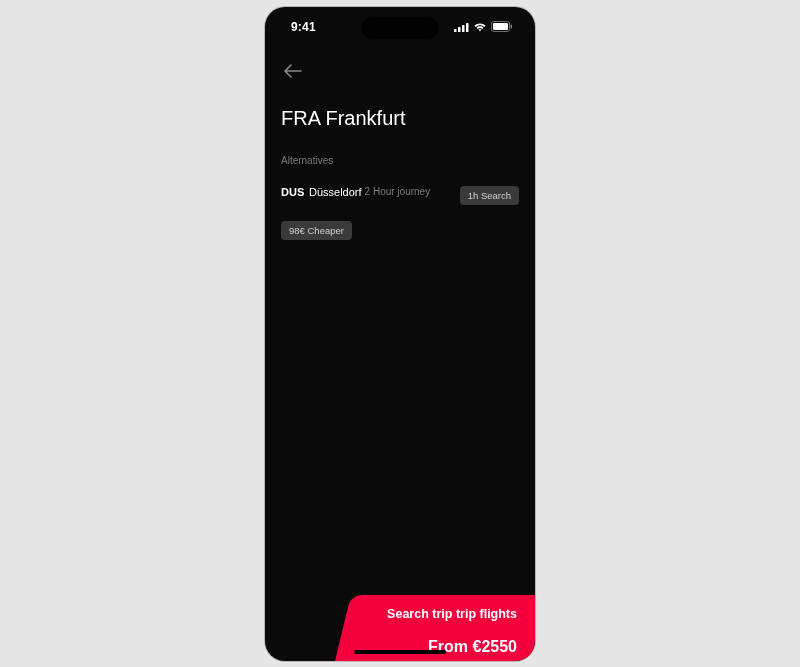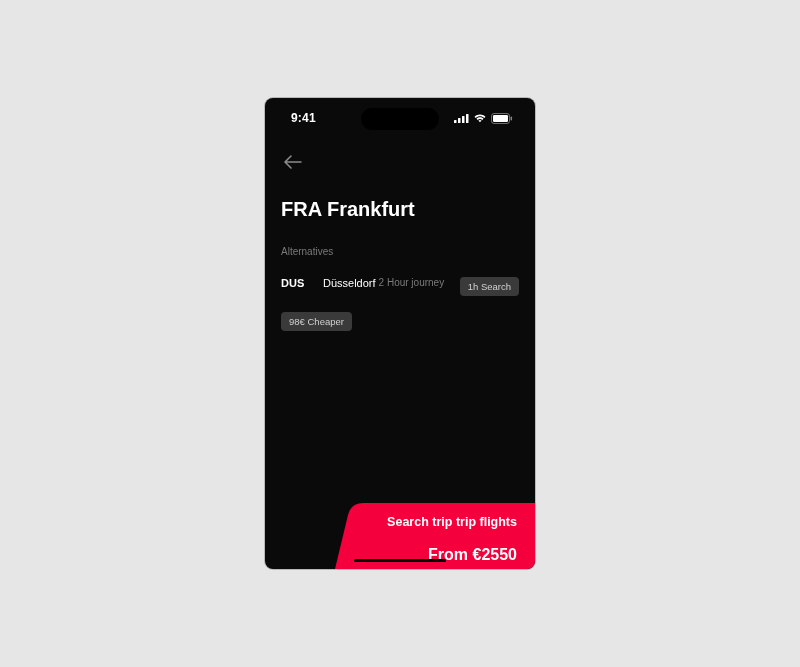--- a/index.html
+++ b/index.html
@@ -8,23 +8,23 @@
     background: #e6e6e6;
     font-family: -apple-system, BlinkMacSystemFont, "Segoe UI", Helvetica, Arial, sans-serif;
     display: flex;
     align-items: center;
     justify-content: center;
     width: 800px;
     height: 667px;
   }
   .phone {
     width: 270px;
-    height: 471px;
+    height: 654px;
     background: #0a0a0a;
-    border-radius: 8px;
+    border-radius: 20px;
     position: relative;
     overflow: hidden;
     box-shadow: 0 0 0 1px rgba(0,0,0,0.2);
     padding-left: 8px;
   }
   
   .status-bar {
     position: absolute;
     top: 0; left: 0; right: 0;
     height: 40px;
@@ -68,21 +68,21 @@
   }
   .back-btn svg { display:block; }
 
   
   .title {
     position: absolute;
     top: 100px;
     left: 16px;
     color: #fff;
     font-size: 20px;
-    font-weight: 700;
+    font-weight: 400;
   }
 
   
   .alts {
     position: absolute;
     top: 148px;
     left: 16px;
     right: 16px;
   }
   .alts-label {
@@ -90,21 +90,21 @@
     font-size: 10px;
     margin-bottom: 20px;
   }
   .alt-row {
     display: flex;
     align-items: flex-start;
     justify-content: space-between;
     margin-bottom: 16px;
     cursor: pointer;
   }
-  .alt-left { display: flex; gap: 14px; }
+  .alt-left { display: flex; }
   .alt-code {
     color: #fff;
     font-size: 11px;
     font-weight: 600;
     width: 28px;
   }
   .alt-mid { display: flex; flex-direction: row; gap: 3px; }
   .alt-name {
     color: #fff;
     font-size: 11px;

